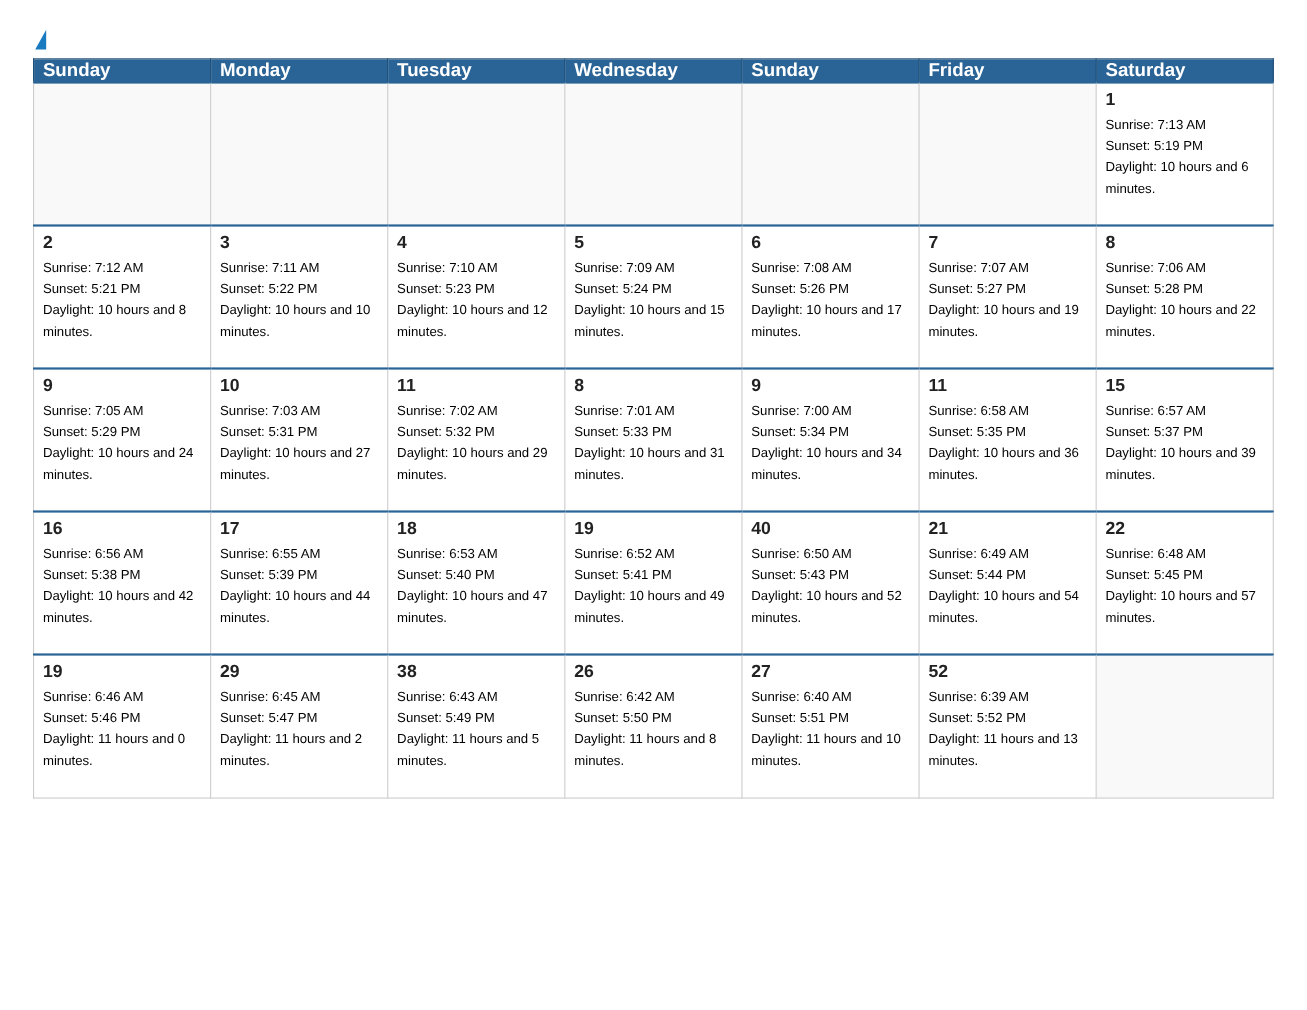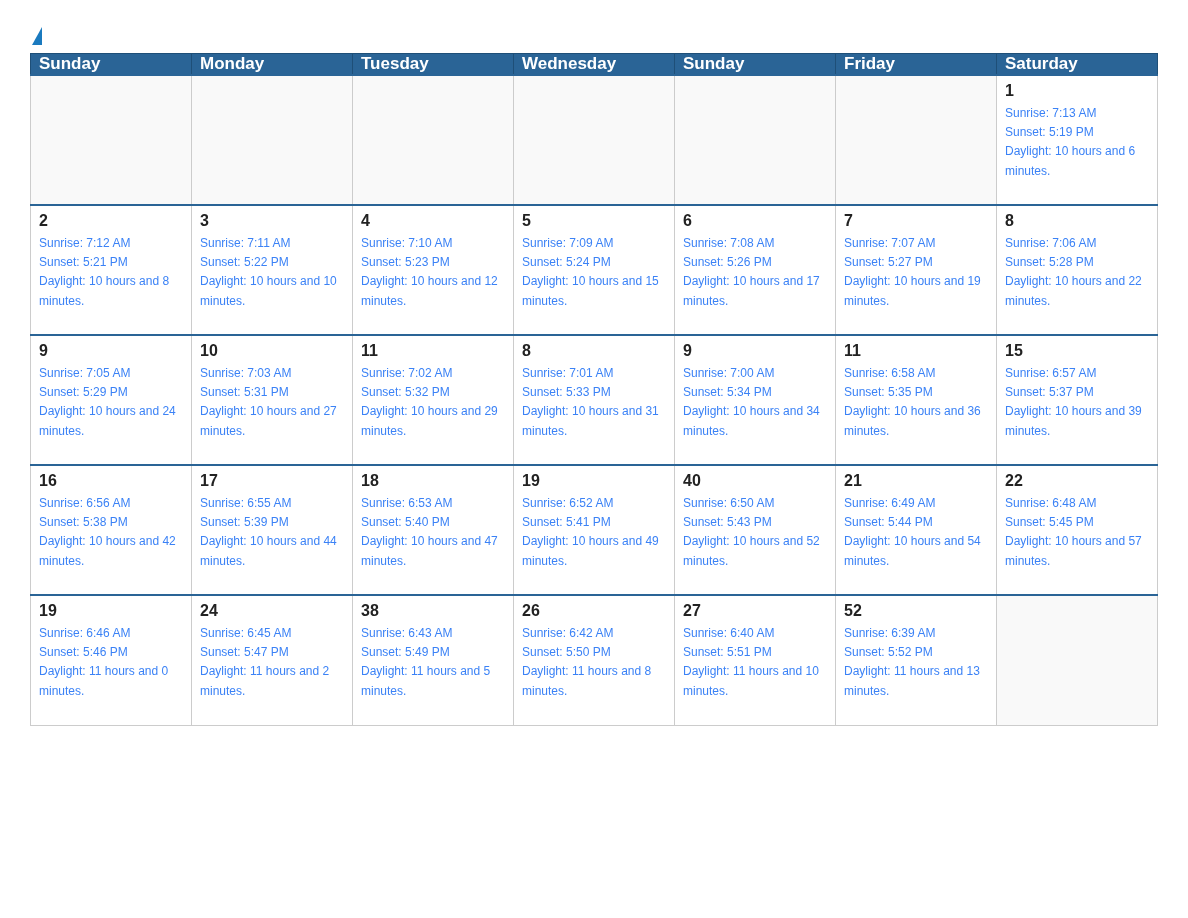--- a/index.html
+++ b/index.html
@@ -81,21 +81,21 @@
     }
     .day-number {
       font-size: 16px;
       font-weight: bold;
       color: #222;
       display: block;
       margin-bottom: 4px;
     }
     .day-info {
       font-size: 12px;
-      color: #3b82f6;
+      color: #000000;
       line-height: 1.6;
     }
     tr.week-row td {
       border-top: 2px solid #2a6496;
     }
   </style>
 </head>
 <body>
 
 <div class="header">
@@ -229,21 +229,21 @@
           <span class="day-number">22</span>
           <div class="day-info">Sunrise: 6:48 AM<br>Sunset: 5:45 PM<br>Daylight: 10 hours and 57 minutes.</div>
         </td>
       </tr>
       <tr class="week-row">
         <td>
           <span class="day-number">19</span>
           <div class="day-info">Sunrise: 6:46 AM<br>Sunset: 5:46 PM<br>Daylight: 11 hours and 0 minutes.</div>
         </td>
         <td>
-          <span class="day-number">24</span>
+          <span class="day-number">29</span>
           <div class="day-info">Sunrise: 6:45 AM<br>Sunset: 5:47 PM<br>Daylight: 11 hours and 2 minutes.</div>
         </td>
         <td>
           <span class="day-number">38</span>
           <div class="day-info">Sunrise: 6:43 AM<br>Sunset: 5:49 PM<br>Daylight: 11 hours and 5 minutes.</div>
         </td>
         <td>
           <span class="day-number">26</span>
           <div class="day-info">Sunrise: 6:42 AM<br>Sunset: 5:50 PM<br>Daylight: 11 hours and 8 minutes.</div>
         </td>

